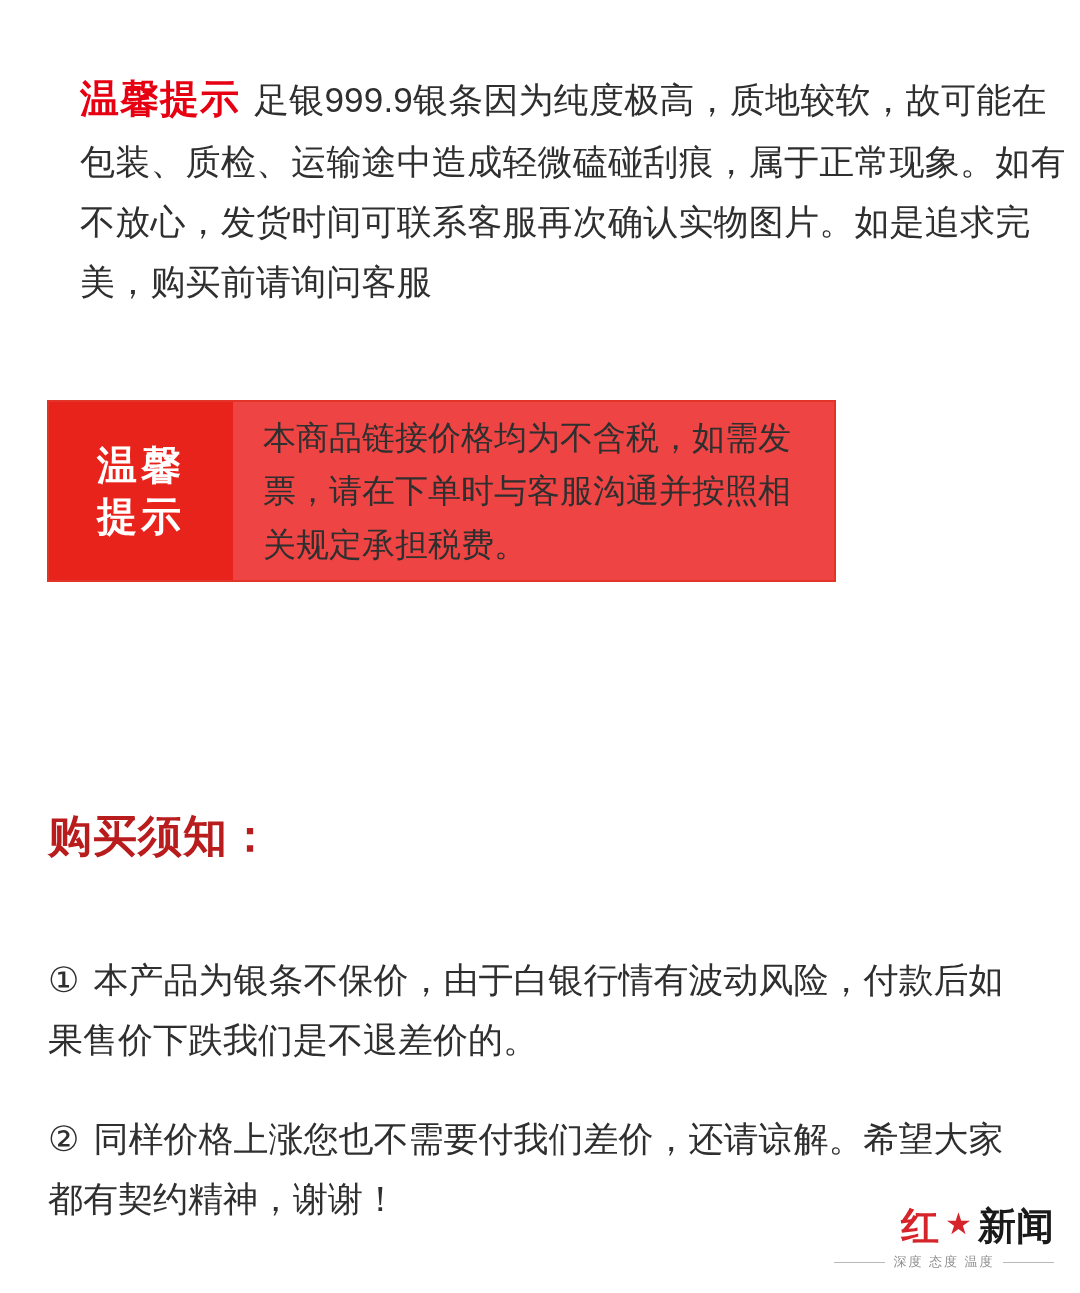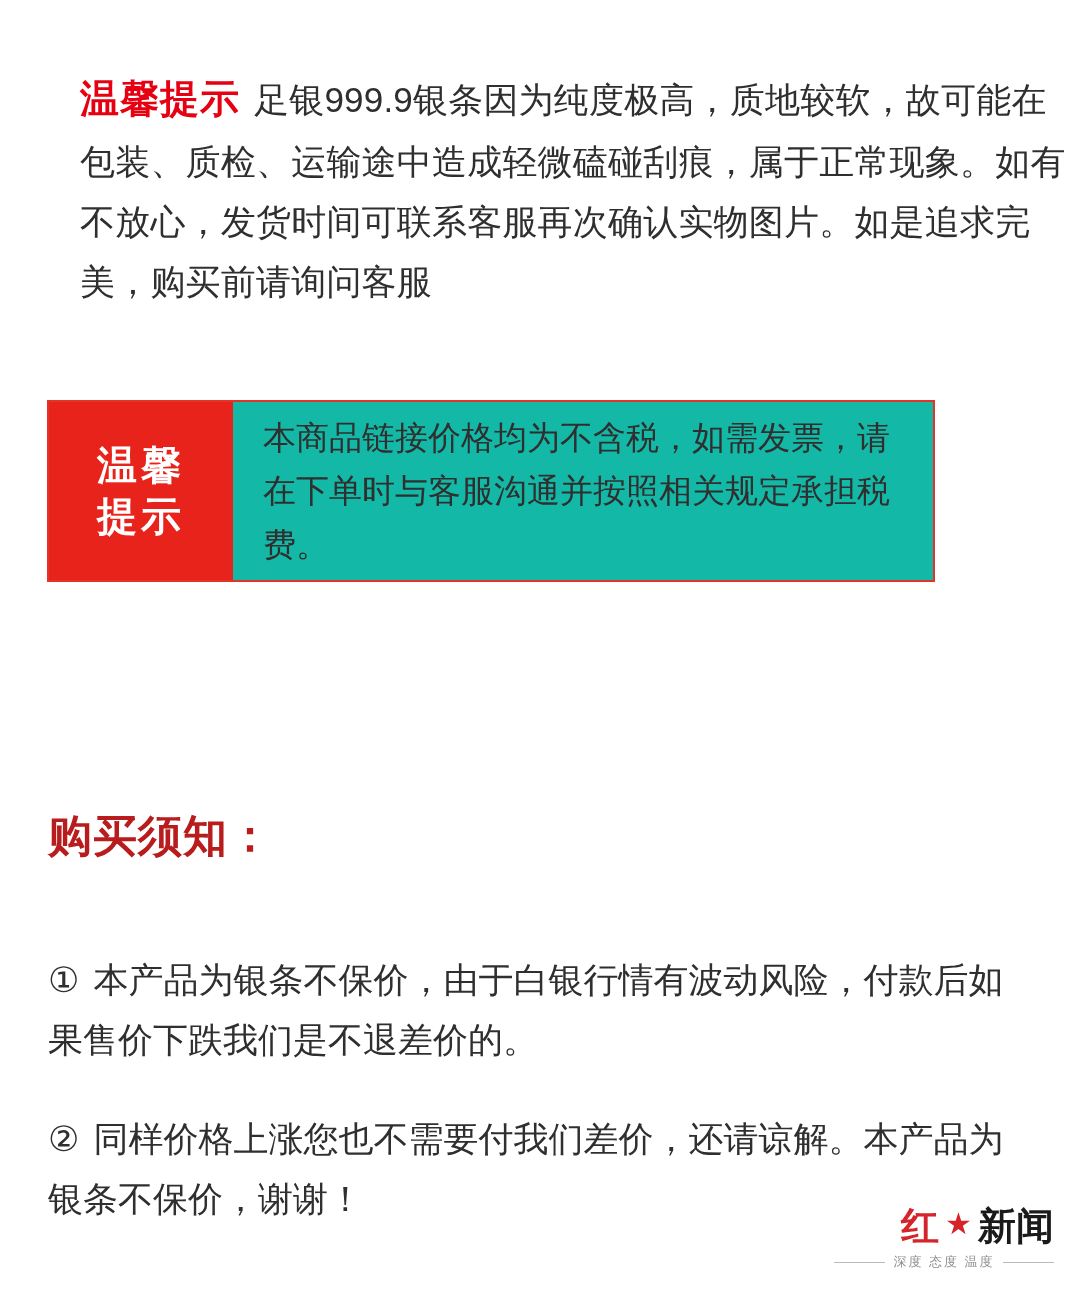--- a/index.html
+++ b/index.html
@@ -43,27 +43,27 @@
     font-size: 39px;
     letter-spacing: 1px;
     margin-right: 14px;
   }
 
   
   .tip-box {
     position: absolute;
     left: 47px;
     top: 400px;
-    width: 888px;
+    width: 789px;
     height: 182px;
     border: 2px solid #e3342a;
     box-sizing: border-box;
     display: flex;
     align-items: stretch;
-    background: #14b8a6;
+    background: #ef4444;
   }
   .tip-box-badge {
     width: 184px;
     background: #e8231b;
     color: #ffffff;
     display: flex;
     flex-direction: column;
     align-items: center;
     justify-content: center;
     font-size: 40px;
@@ -184,21 +184,21 @@
     </div>
     <div class="tip-box-body">
       <div class="tip-box-text">本商品链接价格均为不含税，如需发票，请在下单时与客服沟通并按照相关规定承担税费。</div>
     </div>
   </div>
 
   <h2 class="notice-title">购买须知：</h2>
 
   <div class="notice-items">
     <p class="notice-item"><span class="marker">①</span><span>本产品为银条不保价，由于白银行情有波动风险，付款后如果售价下跌我们是不退差价的。</span></p>
-    <p class="notice-item"><span class="marker">②</span><span>同样价格上涨您也不需要付我们差价，还请谅解。本产品为银条不保价，谢谢！</span></p>
+    <p class="notice-item"><span class="marker">②</span><span>同样价格上涨您也不需要付我们差价，还请谅解。希望大家都有契约精神，谢谢！</span></p>
   </div>
 
   <div class="watermark">
     <div class="wm-main">
       <span class="wm-red">红</span>
       <span class="wm-star">★</span>
       <span class="wm-dark">新闻</span>
     </div>
     <div class="wm-sub">
       <span class="rule"></span>

